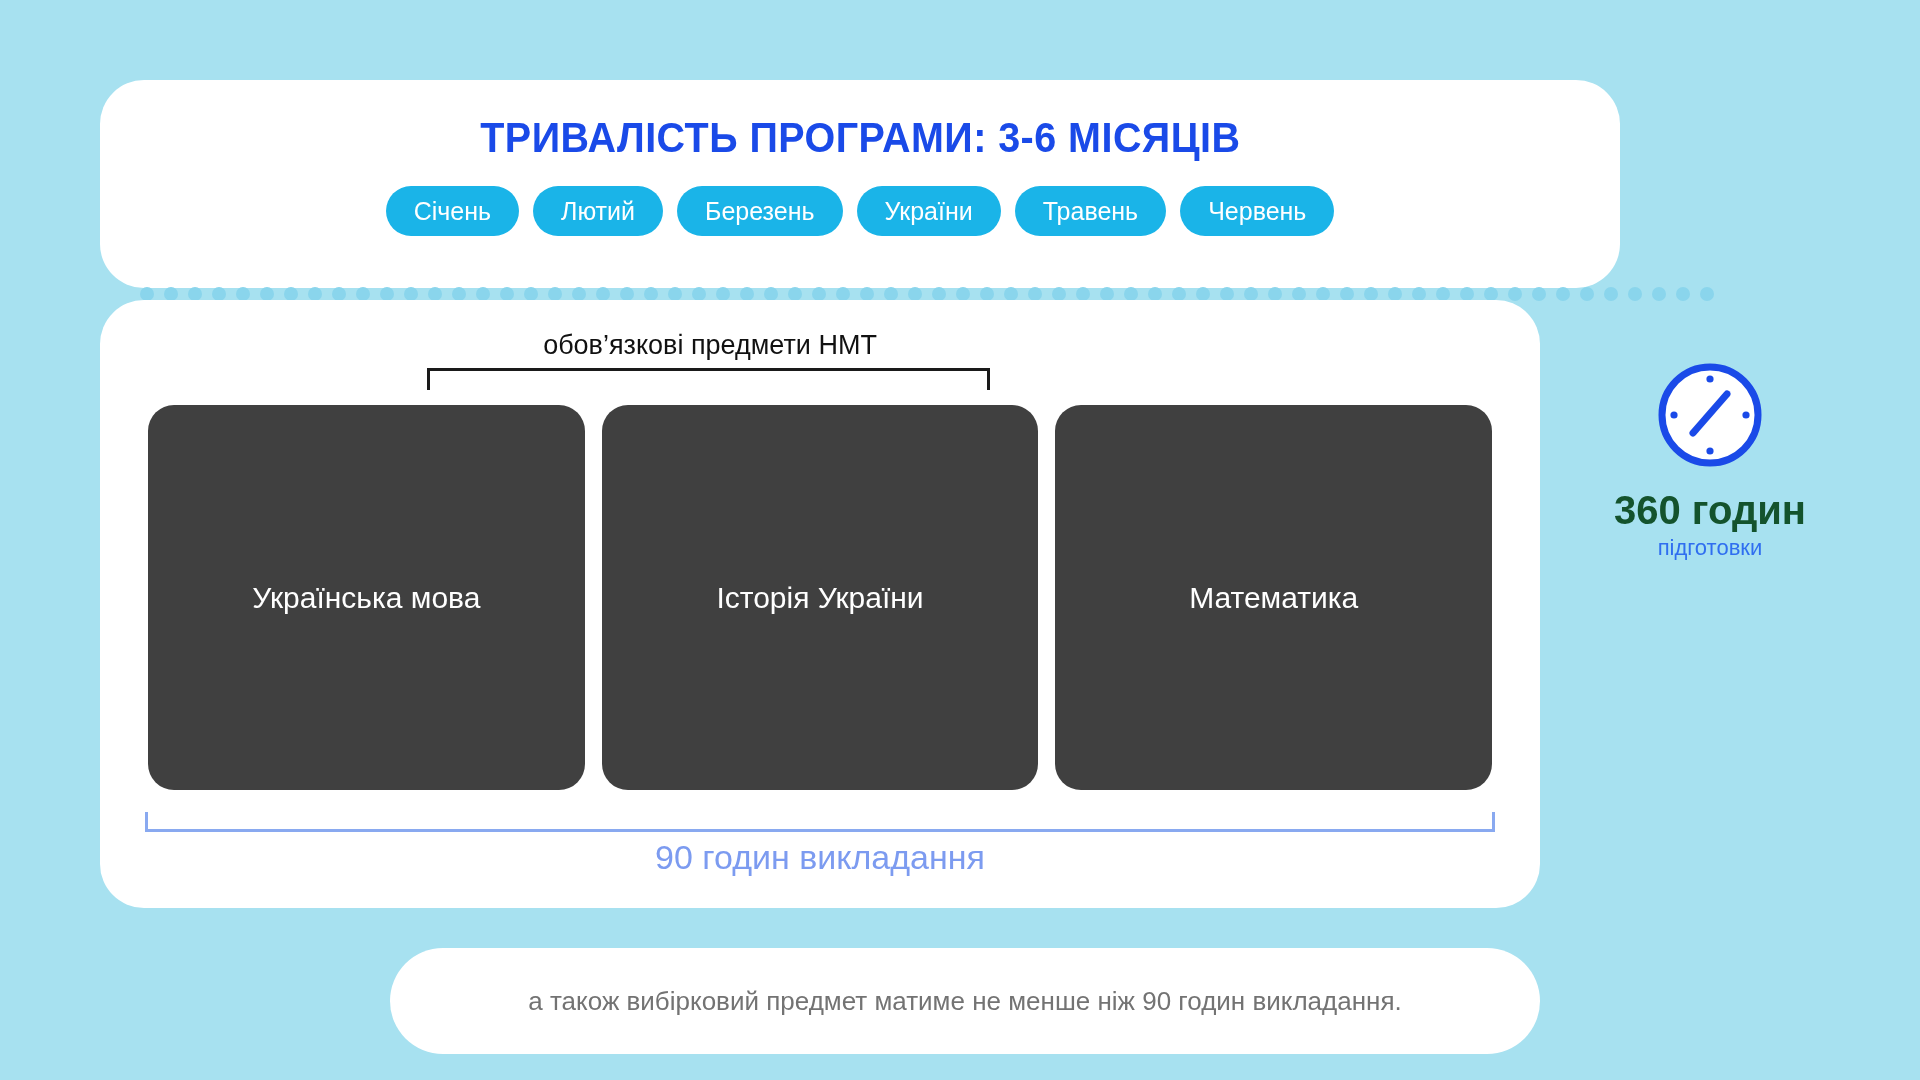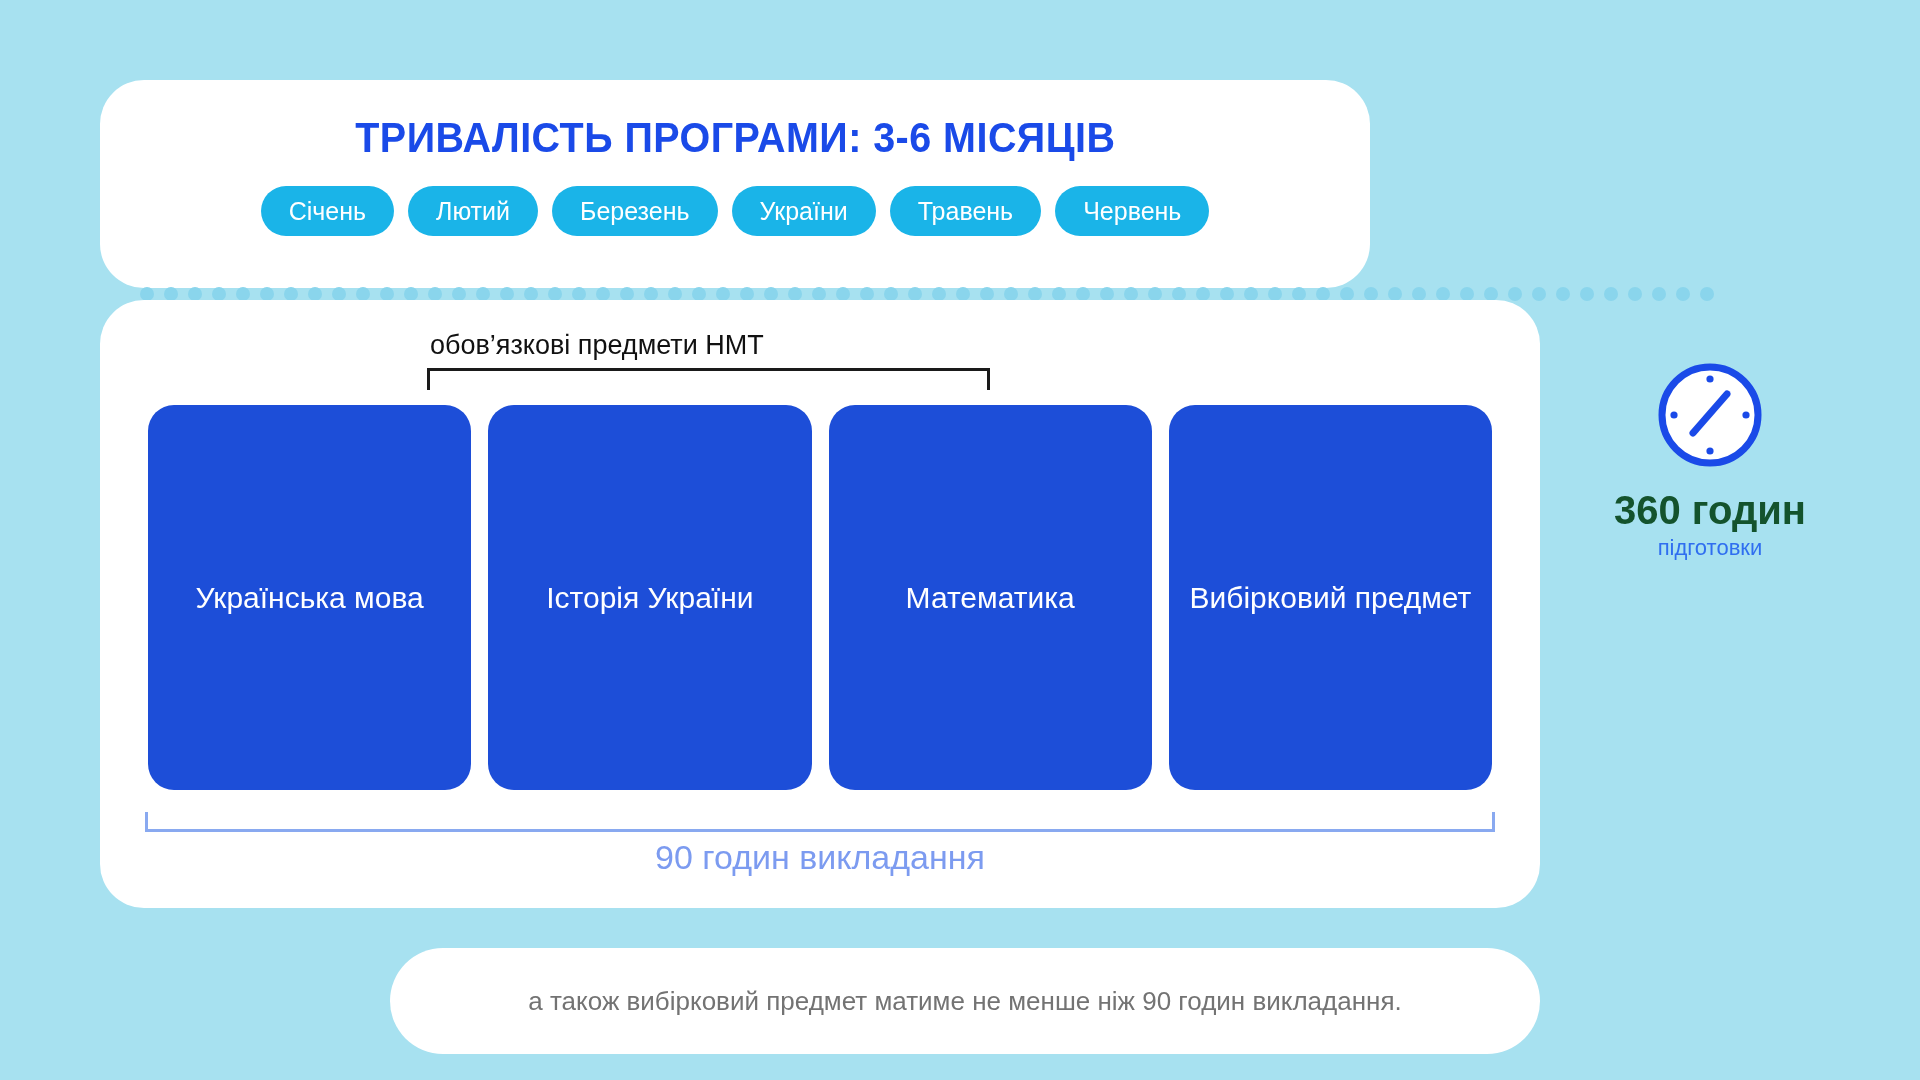--- a/index.html
+++ b/index.html
@@ -15,21 +15,21 @@
     background: #a7e1f0;
     font-family: "Liberation Sans", "DejaVu Sans", sans-serif;
     position: relative;
   }
 
   
   .top-panel {
     position: absolute;
     left: 100px;
     top: 80px;
-    width: 1270px;
+    width: 1520px;
     height: 208px;
     background: #ffffff;
     border-radius: 44px;
     display: flex;
     flex-direction: column;
     align-items: center;
   }
 
   .program-title {
     margin-top: 34px;
@@ -94,20 +94,21 @@
     background: #ffffff;
     border-radius: 44px;
   }
 
   
   .bracket-label-top {
     position: absolute;
     left: 330px;
     top: 30px;
     width: 560px;
+    text-align: center;
     font-size: 27px;
     color: #111111;
     white-space: nowrap;
   }
 
   .bracket-top {
     position: absolute;
     left: 327px;
     top: 68px;
     width: 563px;
@@ -123,21 +124,21 @@
     left: 48px;
     top: 105px;
     width: 1344px;
     height: 385px;
     display: flex;
     gap: 17px;
   }
 
   .subject-card {
     flex: 1 1 0;
-    background: #1d4ed8;
+    background: #404040;
     border-radius: 26px;
     display: flex;
     align-items: center;
     justify-content: center;
     text-align: center;
     color: #ffffff;
     font-size: 30px;
     line-height: 1.25;
     padding: 10px;
     cursor: pointer;
@@ -300,21 +301,20 @@
 <div class="main-panel">
 
   <div class="bracket-label-top">обов’язкові предмети НМТ</div>
 
   <div class="bracket-top"></div>
 
   <div class="cards-row">
     <div class="subject-card">Українська мова</div>
     <div class="subject-card">Історія України</div>
     <div class="subject-card">Математика</div>
-    <div class="subject-card">Вибірковий предмет</div>
   </div>
 
   <div class="bracket-bottom"></div>
 
   <div class="bracket-label-bottom">90 годин викладання</div>
 </div>
 
 <div class="hours-block">
   <svg class="clock-icon" width="110" height="110" viewBox="0 0 110 110">
     <circle cx="55" cy="55" r="48" fill="#ffffff" stroke="#1a4ae8" stroke-width="7"></circle>

